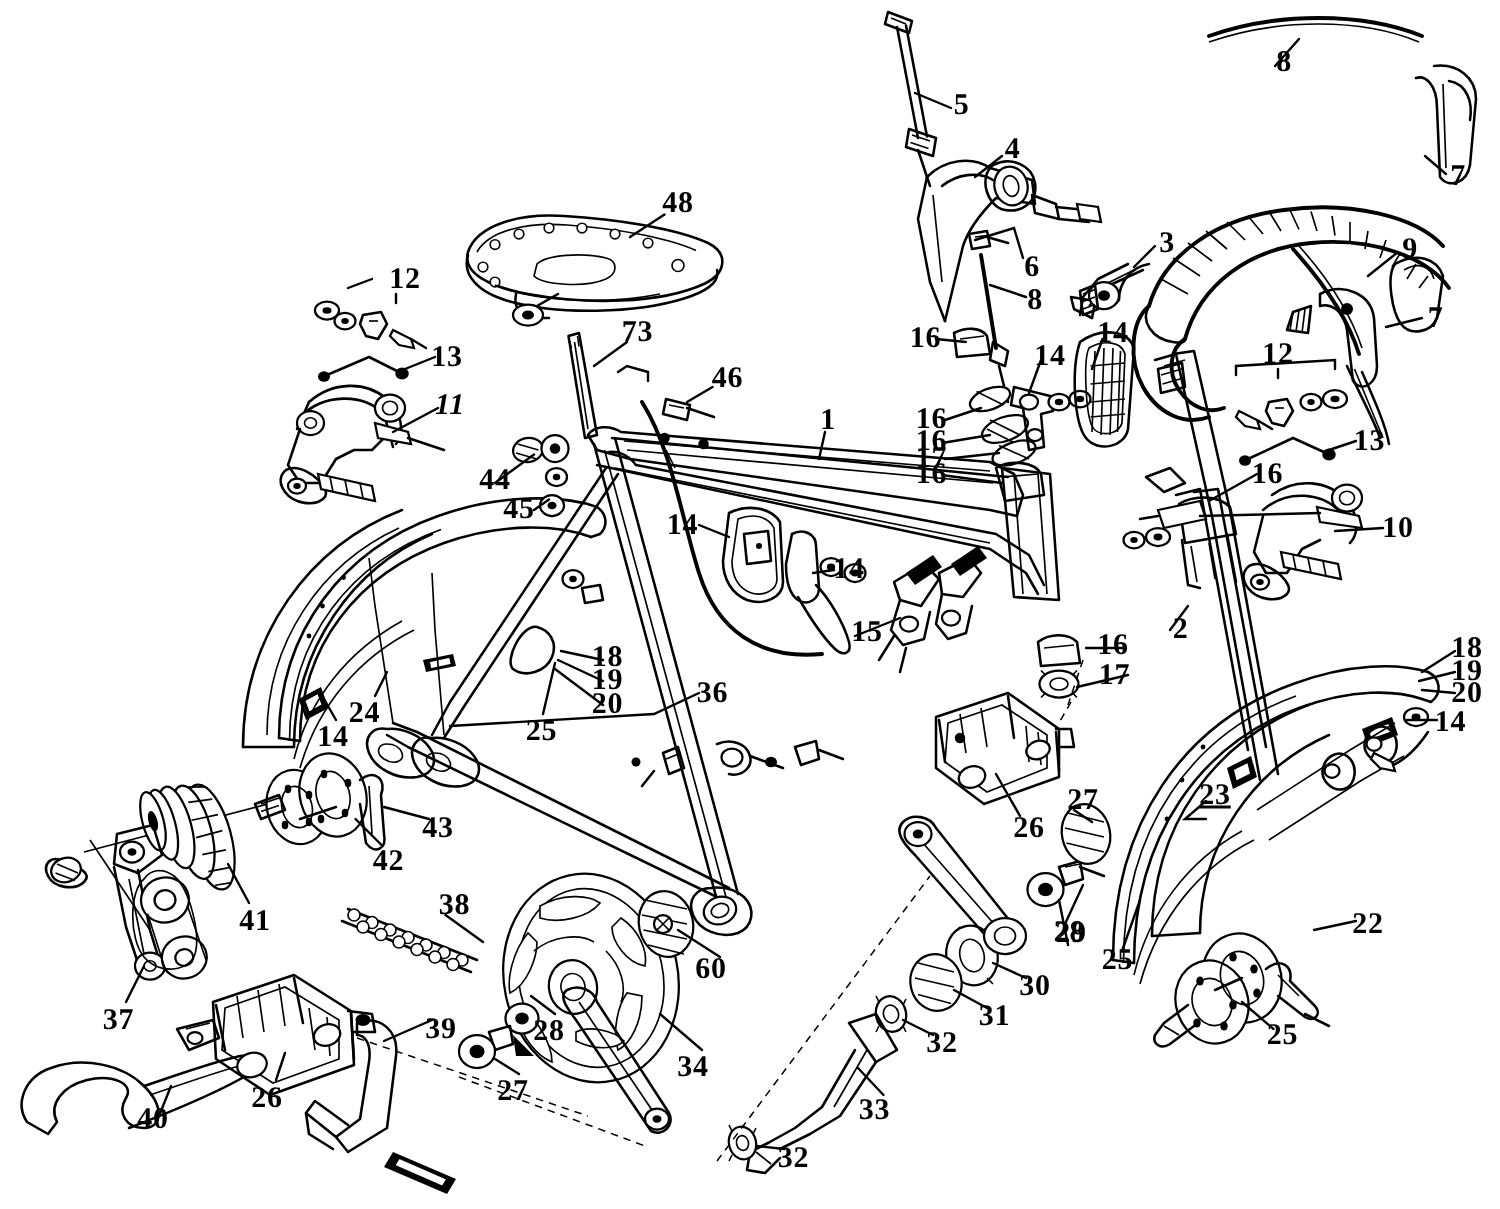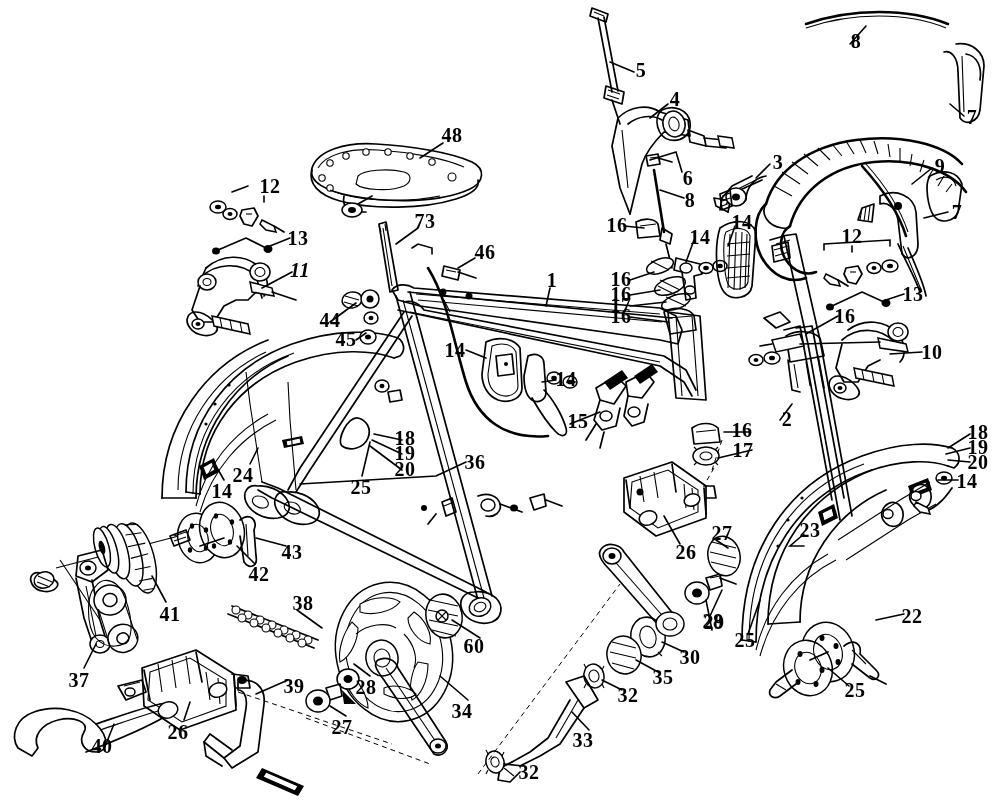--- a/index.html
+++ b/index.html
@@ -773,33 +773,33 @@
       <div class="callout" style="left: 621px; top: 305px;">17</div>
       <div class="callout" style="left: 743px; top: 450px;">17</div>
       <div class="callout" style="left: 405px; top: 438px;">18</div>
       <div class="callout" style="left: 978px; top: 432px;">18</div>
       <div class="callout" style="left: 405px; top: 453px;">19</div>
       <div class="callout" style="left: 978px; top: 447px;">19</div>
       <div class="callout" style="left: 405px; top: 469px;">20</div>
       <div class="callout" style="left: 978px; top: 462px;">20</div>
       <div class="callout" style="left: 855px; top: 690px;">25</div>
       <div class="callout" style="left: 912px; top: 616px;">22</div>
-      <div class="callout" style="left: 810px; top: 530px;">23</div>
+      <div class="callout" style="left: 810px; top: 530px; text-decoration: underline;">23</div>
       <div class="callout" style="left: 243px; top: 475px;">24</div>
       <div class="callout" style="left: 361px; top: 487px;">25</div>
       <div class="callout" style="left: 745px; top: 640px;">25</div>
       <div class="callout" style="left: 686px; top: 552px;">26</div>
       <div class="callout" style="left: 178px; top: 732px;">26</div>
       <div class="callout" style="left: 722px; top: 533px;">27</div>
       <div class="callout" style="left: 342px; top: 727px;">27</div>
       <div class="callout" style="left: 713px; top: 621px;">28</div>
       <div class="callout" style="left: 366px; top: 687px;">28</div>
       <div class="callout" style="left: 714px; top: 622px;">29</div>
       <div class="callout" style="left: 690px; top: 657px;">30</div>
-      <div class="callout" style="left: 663px; top: 677px;">35</div>
+      <div class="callout" style="left: 663px; top: 677px;">31</div>
       <div class="callout" style="left: 628px; top: 695px;">32</div>
       <div class="callout" style="left: 529px; top: 772px;">32</div>
       <div class="callout" style="left: 583px; top: 740px;">33</div>
       <div class="callout" style="left: 462px; top: 711px;">34</div>
       <div class="callout" style="left: 474px; top: 646px;">60</div>
       <div class="callout" style="left: 475px; top: 462px; text-align: center;">36</div>
       <div class="callout" style="left: 79px; top: 680px;">37</div>
       <div class="callout" style="left: 303px; top: 603px;">38</div>
       <div class="callout" style="left: 294px; top: 686px;">39</div>
       <div class="callout" style="left: 102px; top: 746px;">40</div>

